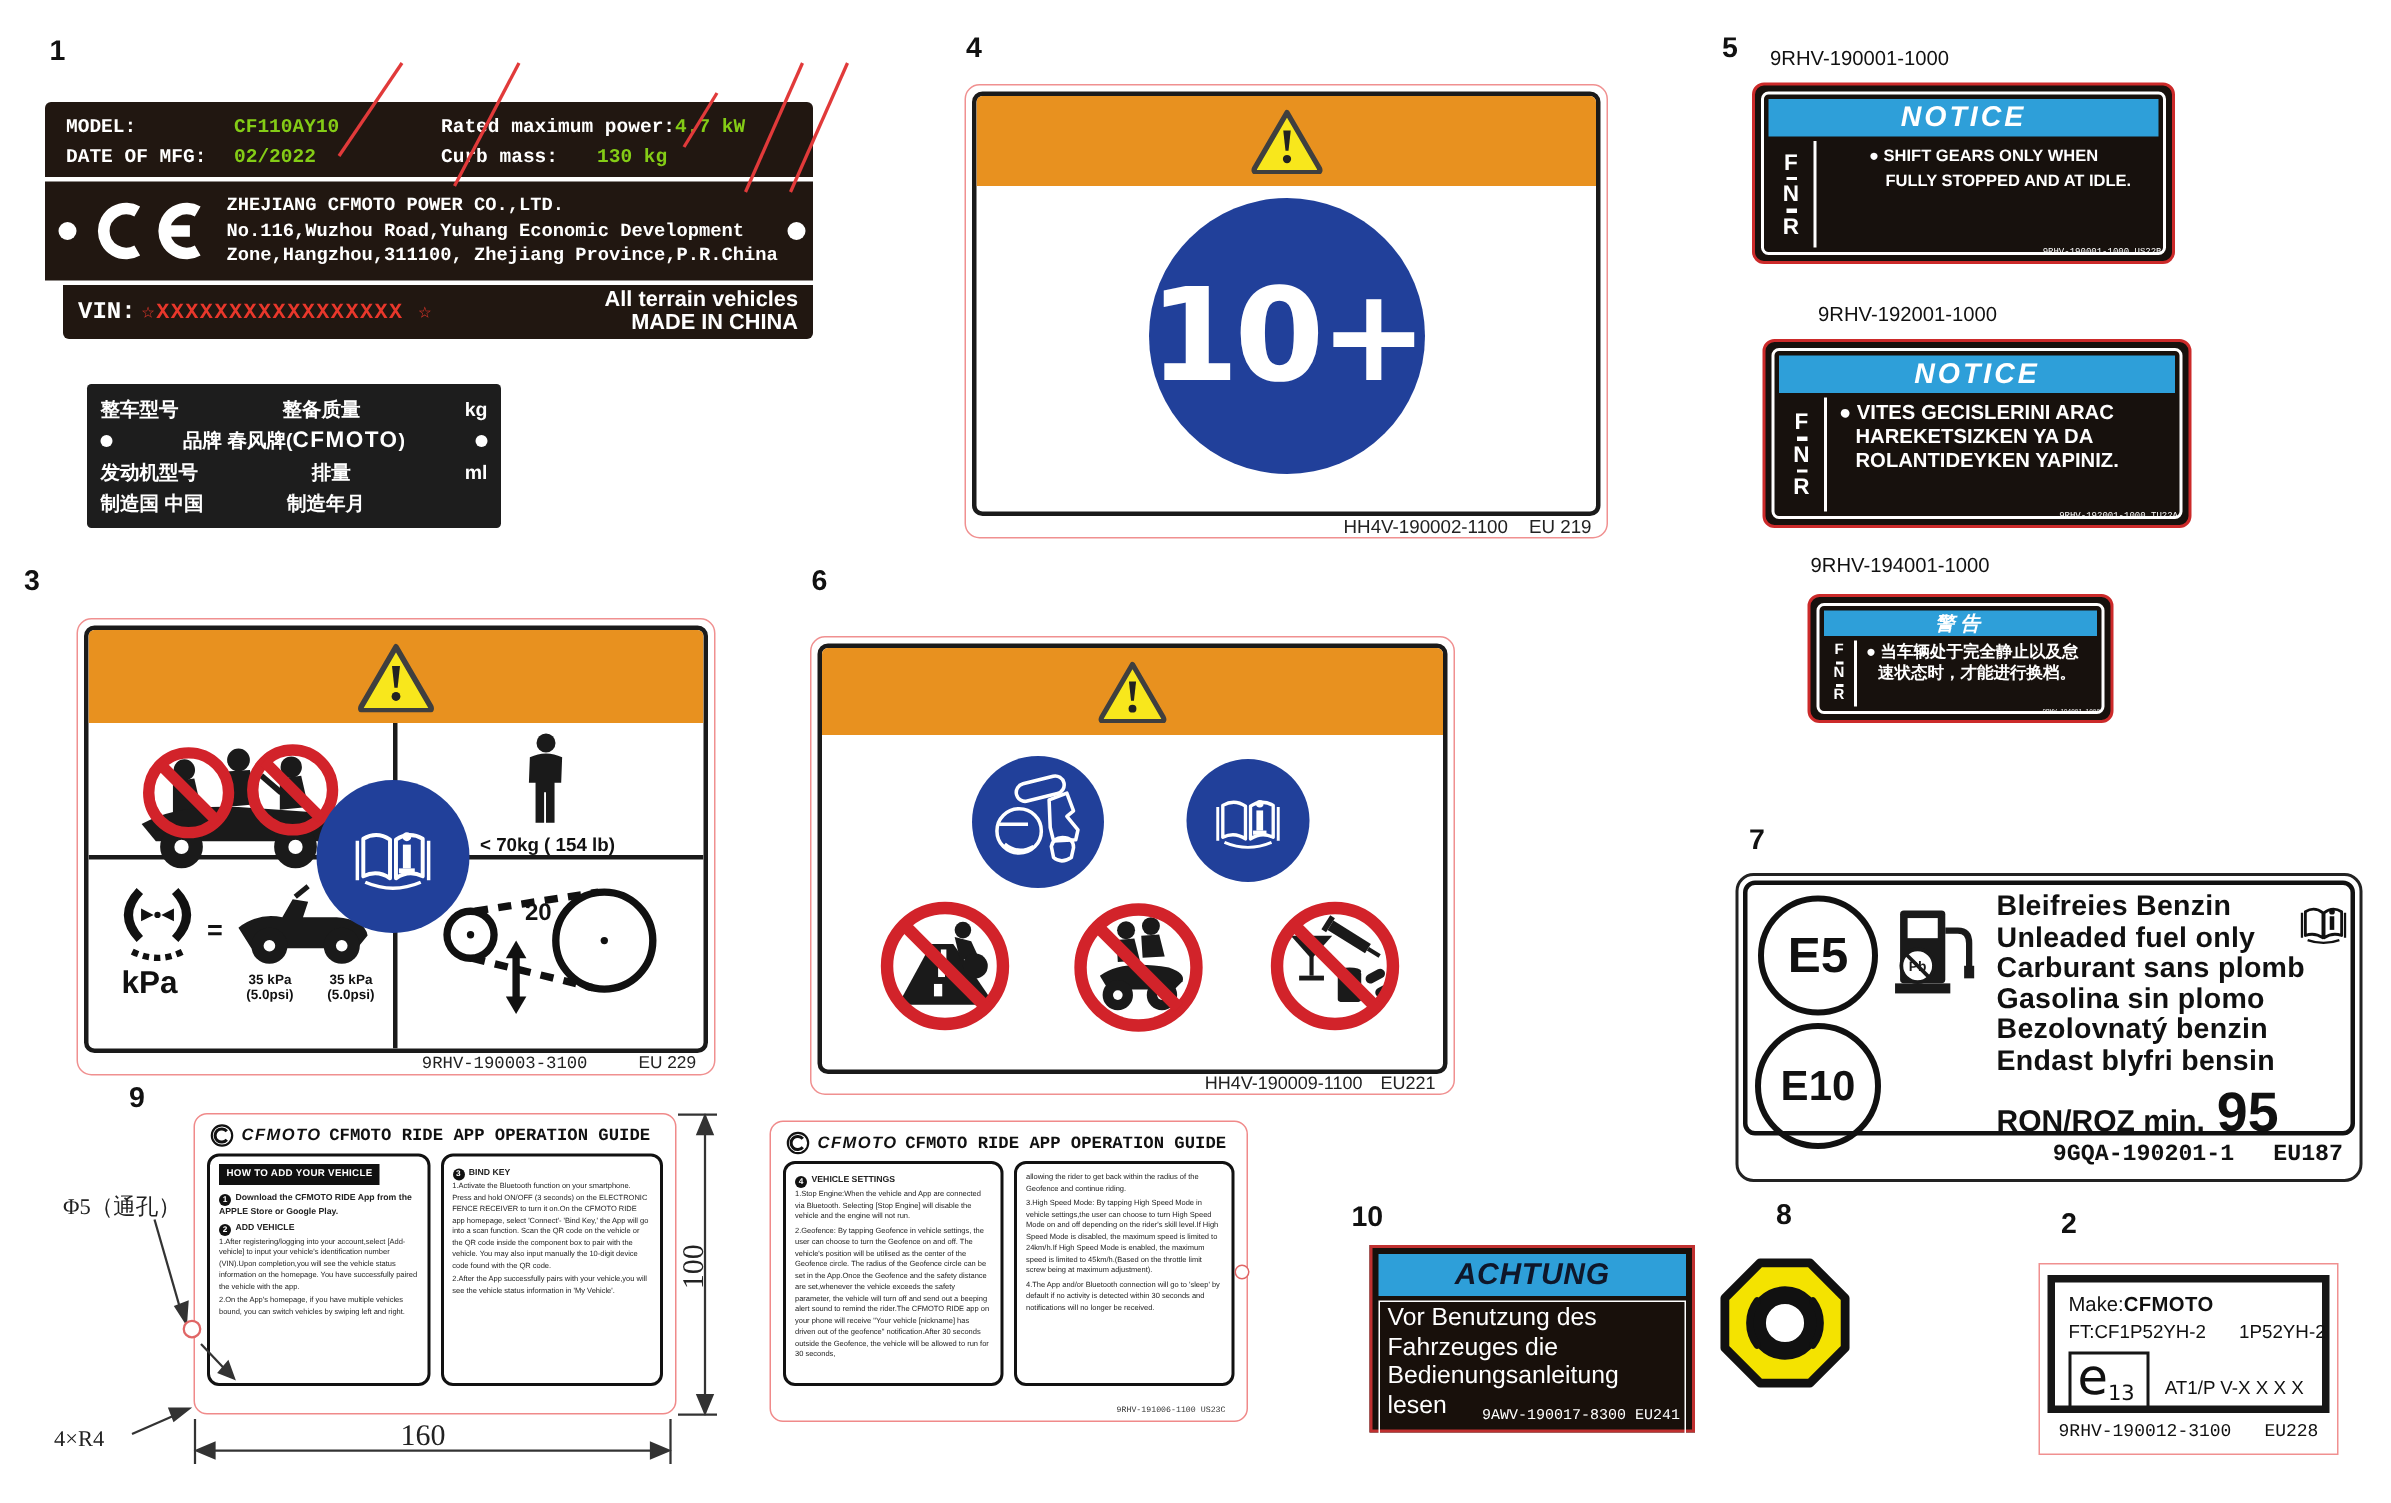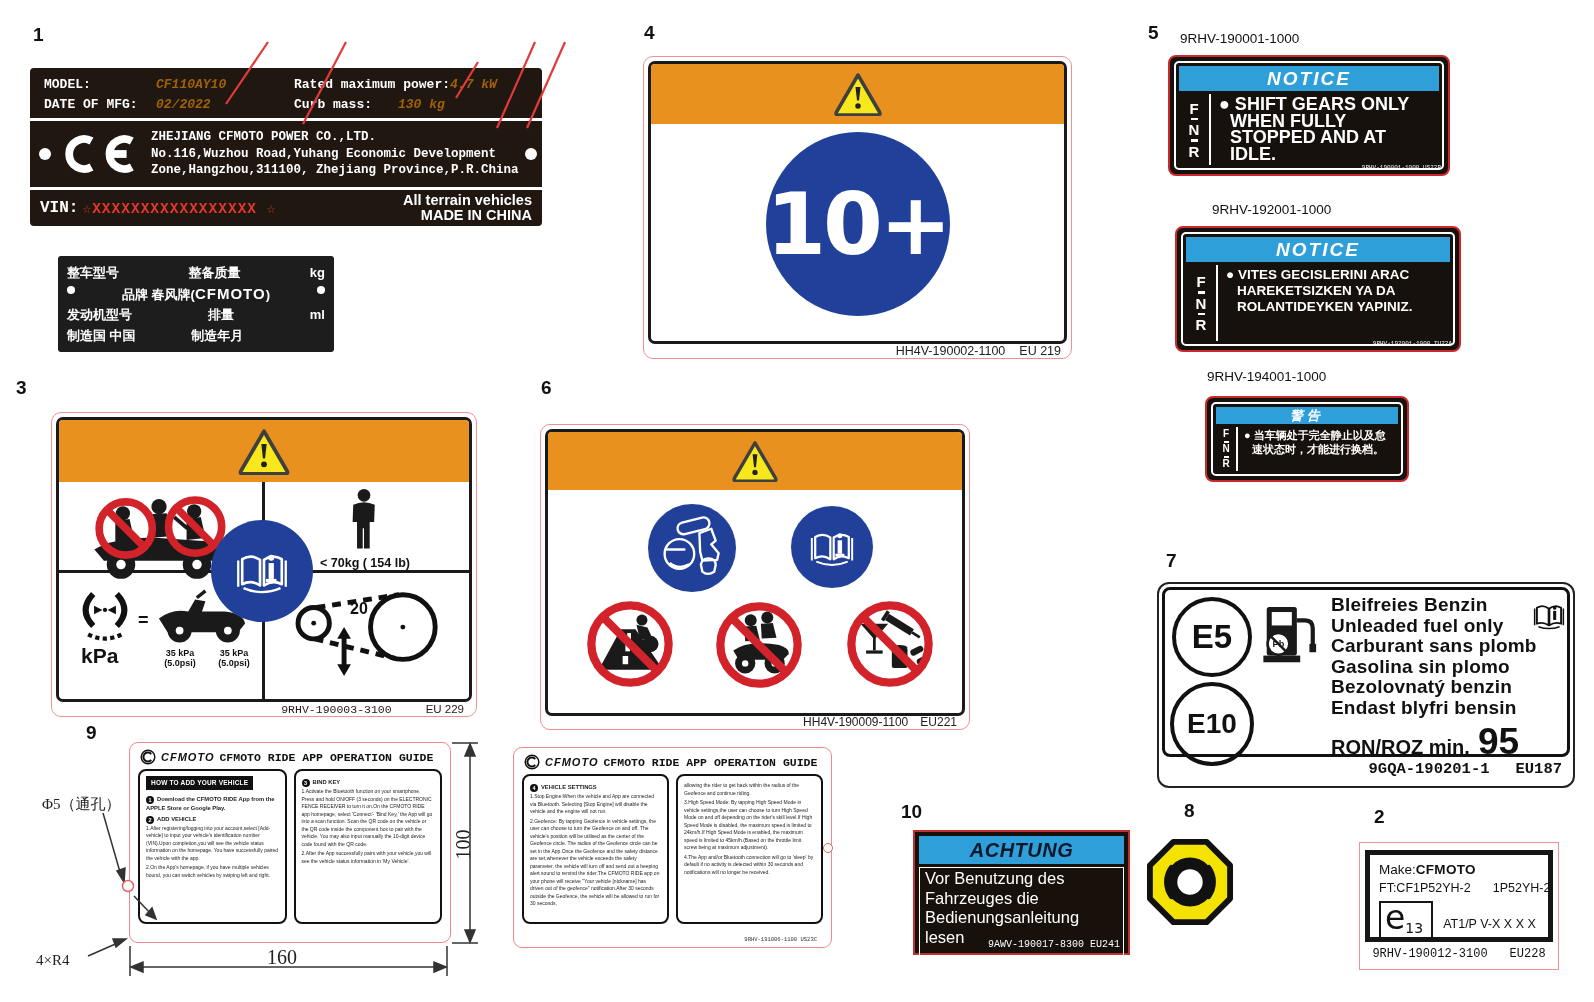--- a/index.html
+++ b/index.html
@@ -8,38 +8,38 @@
   .abs{position:absolute;}
   .num{position:absolute;font-weight:bold;font-size:19px;color:#111;}
   .mono{font-family:"Liberation Mono",monospace;}
 
   
   .plate1{left:30px;top:68px;width:512px;height:158px;display:flex;flex-direction:column;gap:3px;}
   .p1row{background:#211711;color:#fff;font-family:"Liberation Mono",monospace;font-weight:bold;}
   .p1r1{height:50px;border-radius:4px 4px 0 0;display:grid;grid-template-columns:250px 1fr;padding:6px 10px 2px 14px;box-sizing:border-box;font-size:13px;}
   .p1r1 .line{height:20px;display:flex;align-items:center;white-space:nowrap;}
   .lab1{display:inline-block;width:112px;}
-  .red{color:#a16207;font-style:italic;}
+  .red{color:#84cc16;}
   .p1r2{height:66px;display:flex;align-items:center;}
   .rivet{width:12px;height:12px;border-radius:50%;background:#fff;flex:0 0 auto;}
   .p1r2 .rivet{margin-left:9px;}
   .p1r2 .rivet.r{margin-left:auto;margin-right:10px;}
   .cemark{margin:0 8px 0 8px;flex:0 0 auto;}
   .p1div{width:2px;background:#fff;align-self:stretch;margin:3px 0;}
   .addr{padding:2px 6px;font-size:12.5px;line-height:16.5px;white-space:nowrap;}
-  .p1r3{height:36px;border-radius:0 0 4px 4px;display:flex;align-items:center;padding:0 10px;box-sizing:border-box;}
+  .p1r3{height:36px;border-radius:0 0 4px 4px;display:flex;align-items:center;padding:0 10px;box-sizing:border-box;margin-left:12px;}
   .vinlab{font-size:16px;}
   .vinval{color:#e8372b;font-size:14.5px;letter-spacing:1px;margin-left:4px;white-space:nowrap;}
   .atvblk{margin-left:auto;text-align:right;font-family:"Liberation Sans",sans-serif;font-weight:bold;font-size:14.5px;line-height:15.5px;}
 
   
   .cnplate{left:58px;top:256px;width:276px;height:96px;background:#1d1d1d;border-radius:3px;color:#fff;
            display:flex;flex-direction:column;justify-content:space-evenly;padding:3px 9px;box-sizing:border-box;
            font-weight:bold;font-size:13px;}
-  .cnrow{display:flex;justify-content:space-between;line-height:15px;gap:47px;}
+  .cnrow{display:flex;align-items:center;justify-content:space-between;line-height:15px;gap:47px;}
   .cnbrand{font-size:15px;letter-spacing:1px;}
   .rivet.sm{width:8px;height:8px;}
 
   
   .wl{position:absolute;background:#fff;border:1px solid #f09090;border-radius:10px;}
   .wl-inner{position:absolute;left:4px;right:4px;top:4px;bottom:14px;border:3px solid #1a1a1a;border-radius:7px;
             overflow:hidden;display:flex;flex-direction:column;background:#fff;}
   .wl-head{background:#e8911f;display:flex;align-items:center;justify-content:center;flex:0 0 auto;}
   .wl-code{position:absolute;bottom:0;right:12px;font-size:11.5px;color:#222;white-space:nowrap;}
   .wl-code .reg{margin-left:34px;font-family:"Liberation Sans",sans-serif;}
@@ -74,21 +74,21 @@
   .n-inner{border:2px solid #fff;border-radius:5px;height:100%;box-sizing:border-box;display:flex;flex-direction:column;padding:3px;}
   .n-head{background:#2e9fd9;color:#fff;text-align:center;font-weight:bold;font-style:italic;letter-spacing:2px;flex:0 0 auto;}
   .n-body{display:flex;flex:1;min-height:0;margin-top:3px;}
   .n-gear{display:flex;flex-direction:column;align-items:center;justify-content:center;color:#fff;font-weight:bold;border-right:2px solid #fff;flex:0 0 auto;line-height:1;}
   .n-gear i{display:block;width:7px;height:2.5px;background:#fff;margin:2px 0;}
   .n-text{color:#fff;font-weight:bold;padding:2px 4px 2px 8px;text-indent:-11px;padding-left:19px;}
   .n-code{position:absolute;right:7px;bottom:3px;color:#fff;font-size:6px;font-family:"Liberation Mono",monospace;}
   .notice1{left:1168px;top:55px;width:282px;height:121px;}
   .notice1 .n-head{font-size:19px;height:25px;line-height:25px;}
   .notice1 .n-gear{width:30px;font-size:15px;}
-  .notice1 .n-text{font-size:18px;line-height:16.5px;}
+  .notice1 .n-text{font-size:11px;line-height:16.5px;margin-left:27px;}
   .notice2{left:1175px;top:226px;width:286px;height:126px;}
   .notice2 .n-head{font-size:19px;height:25px;line-height:25px;}
   .notice2 .n-gear{width:30px;font-size:15px;}
   .notice2 .n-text{font-size:13.5px;line-height:16px;}
   .notice3{left:1205px;top:396px;width:204px;height:86px;}
   .notice3 .n-head{font-size:13px;height:17px;line-height:17px;letter-spacing:4px;}
   .notice3 .n-gear{width:20px;font-size:10px;}
   .notice3 .n-gear i{width:5px;height:2px;margin:1.5px 0;}
   .notice3 .n-text{font-size:11px;line-height:13.5px;padding-left:14px;text-indent:-8px;}
   .notice3 .n-code{font-size:4px;}

